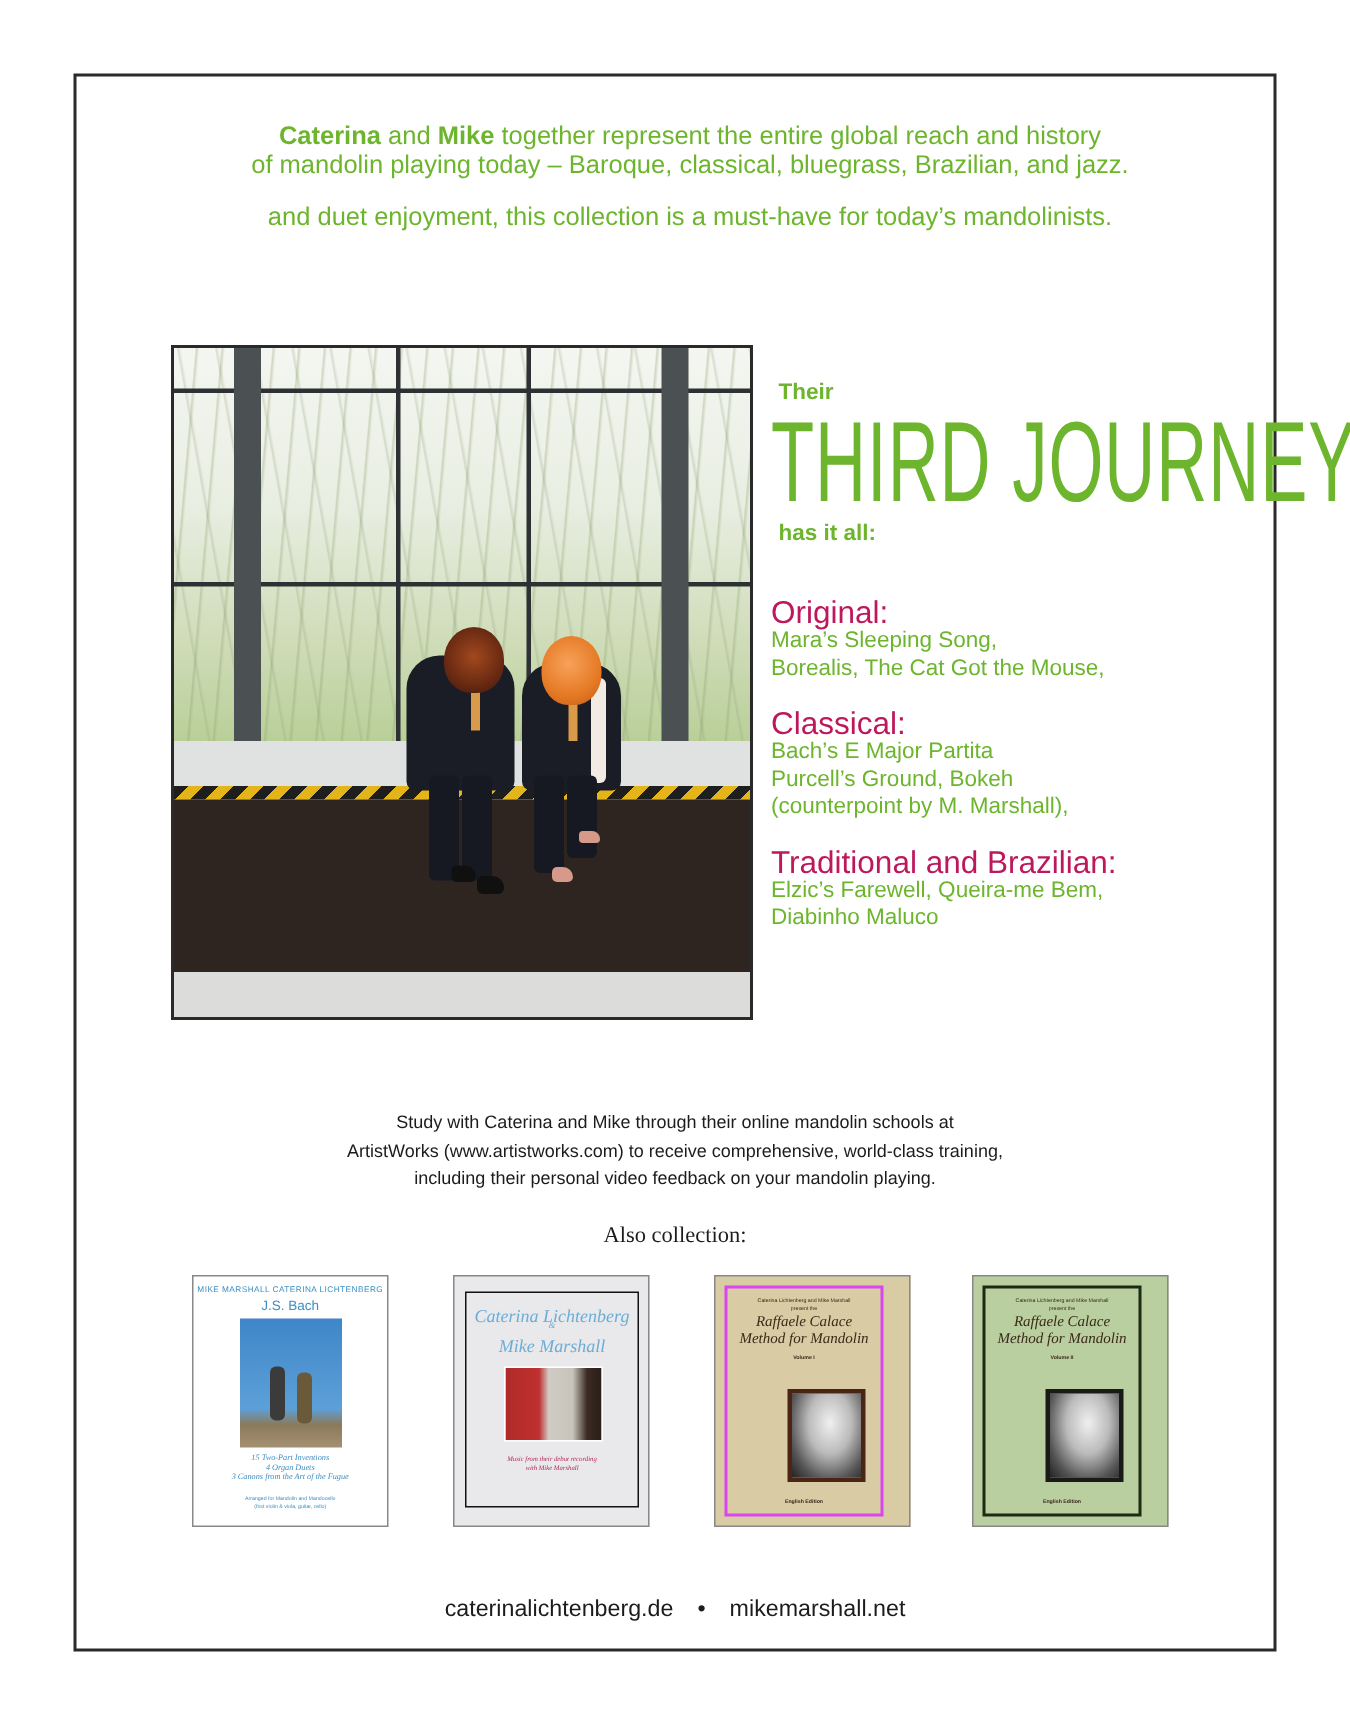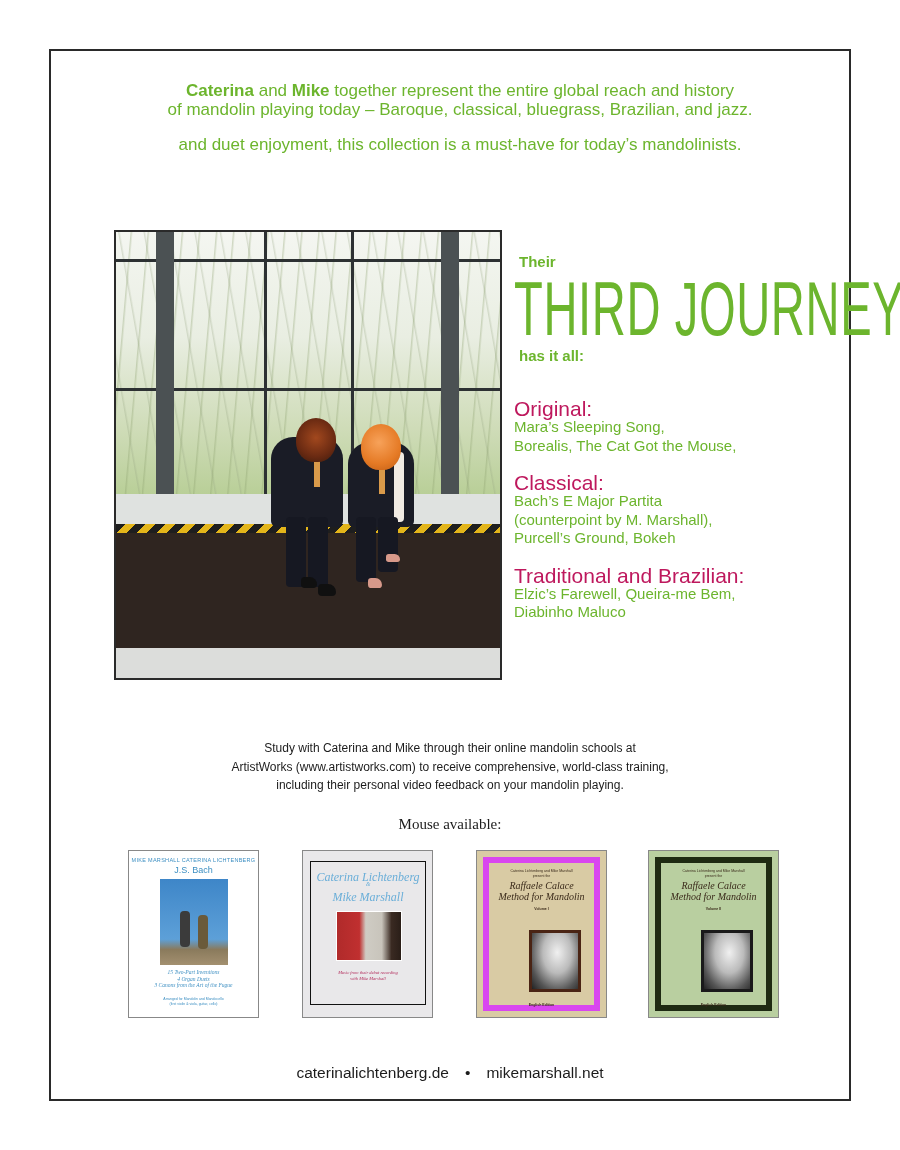--- a/index.html
+++ b/index.html
@@ -72,21 +72,21 @@
   .c1-photo { position: absolute; left: 31px; top: 28px; width: 68px; height: 86px; background: linear-gradient(180deg, #3e86c8 0%, #5da0d8 70%, #8a7a5c 82%, #a39070 100%); }
   .c1-fig { position: absolute; background: #3b3b3b; border-radius: 4px; }
   .c1-lines { position: absolute; top: 118px; left: 0; width: 100%; text-align: center; color: #3d8fc2; font-size: 5.5px; line-height: 6.5px; font-style: italic; font-family: "Liberation Serif", serif; }
   .c1-foot { position: absolute; top: 146px; left: 0; width: 100%; text-align: center; color: #3d8fc2; font-size: 3.5px; line-height: 4.5px; }
 
   .c2-inner { position: absolute; left: 7px; top: 10px; width: 116px; height: 144px; border: 1px solid #111; }
   .c2-script { position: absolute; left: 0; width: 100%; text-align: center; color: #6aaed8; font-style: italic; font-family: "Liberation Serif", serif; font-size: 12px; }
   .c2-photo { position: absolute; left: 25px; top: 49px; width: 66px; height: 50px; background: linear-gradient(90deg, #b02a2a 0%, #c03030 35%, #cfccc4 45%, #c8c4bb 70%, #3a2a22 85%, #2a1e18 100%); border: 1px solid #fff; }
   .c2-red { position: absolute; left: 0; width: 100%; text-align: center; color: #b22a5a; font-style: italic; font-family: "Liberation Serif", serif; font-size: 4.5px; line-height: 6px; }
 
-  .c34-inner { position: absolute; left: 6px; top: 6px; width: 117px; height: 154px; border: 6px solid #d946ef; }
+  .c34-inner { position: absolute; left: 6px; top: 6px; width: 106px; height: 154px; border: 2px solid #d946ef; }
   .c34-small { position: absolute; left: 0; width: 100%; text-align: center; color: #3a2a1a; font-size: 3.5px; line-height: 4.5px; }
   .c34-title { position: absolute; left: 0; width: 100%; text-align: center; color: #3a2a1a; font-style: italic; font-family: "Liberation Serif", serif; font-size: 10px; line-height: 11px; }
   .c34-photo { position: absolute; left: 40px; top: 67px; width: 52px; height: 62px; border: 3px solid #4a2414; background: radial-gradient(ellipse at 55% 35%, #f0f0f0 0%, #bbb 40%, #555 75%, #222 100%); }
 
   .footer { position: absolute; left: 0; top: 1013px; width: 100%; text-align: center; color: #1c1c1c; font-size: 15.5px; }
   .footer .bullet { display: inline-block; margin: 0 16px; }
 </style>
 </head>
 <body>
 
@@ -141,37 +141,37 @@
 
   <div class="tracklist">
     <div class="cat">
       <div class="cat-title">Original:</div>
       <div class="cat-line">Mara’s Sleeping Song,</div>
       <div class="cat-line">Borealis, The Cat Got the Mouse,</div>
     </div>
     <div class="cat">
       <div class="cat-title">Classical:</div>
       <div class="cat-line">Bach’s E Major Partita</div>
+      <div class="cat-line">Purcell’s Ground, Bokeh</div>
       <div class="cat-line">(counterpoint by M. Marshall),</div>
-      <div class="cat-line">Purcell’s Ground, Bokeh</div>
     </div>
     <div class="cat">
       <div class="cat-title">Traditional and Brazilian:</div>
       <div class="cat-line">Elzic’s Farewell, Queira-me Bem,</div>
       <div class="cat-line">Diabinho Maluco</div>
     </div>
   </div>
 
   <div class="study">
     <div>Study with Caterina and Mike through their online mandolin schools at</div>
     <div>ArtistWorks (www.artistworks.com) to receive comprehensive, world-class training,</div>
     <div>including their personal video feedback on your mandolin playing.</div>
   </div>
 
-  <div class="also">Mouse available:</div>
+  <div class="also">Also collection:</div>
 
   <div class="cover c1">
     <div class="c-authors">MIKE MARSHALL   CATERINA LICHTENBERG</div>
     <div class="c-title">J.S. Bach</div>
     <div class="c1-photo">
       <div class="c1-fig" style="left:20px;top:32px;width:10px;height:36px;"></div>
       <div class="c1-fig" style="left:38px;top:36px;width:10px;height:34px;background:#6a5a3a;"></div>
     </div>
     <div class="c1-lines">
       <div>15 Two-Part Inventions</div>

